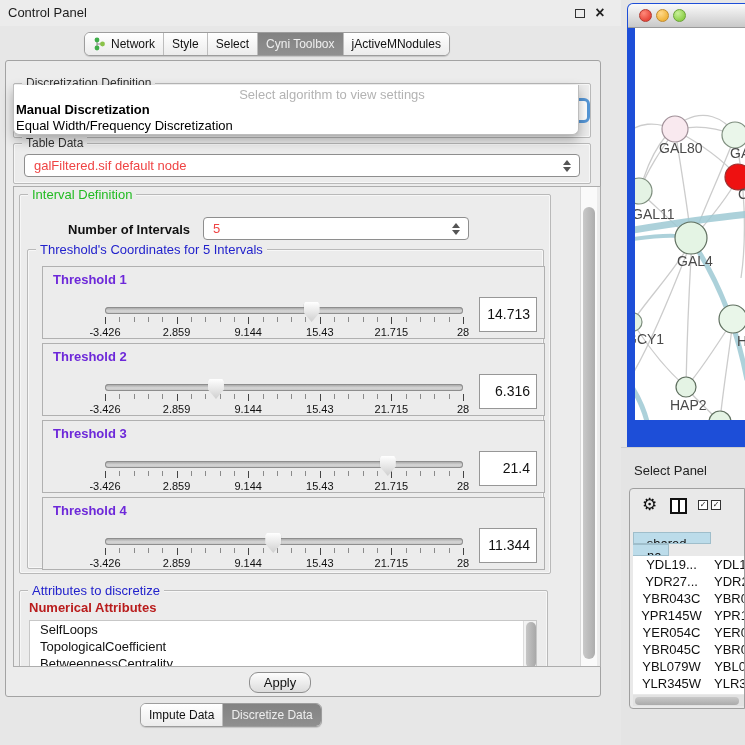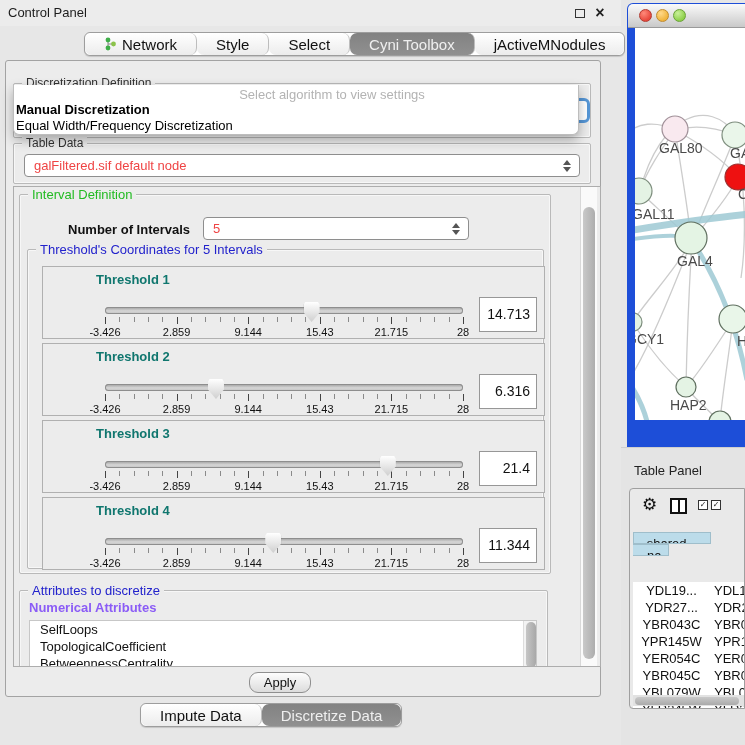--- a/index.html
+++ b/index.html
@@ -9,21 +9,21 @@
 
   
   .cp { position:absolute; left:0; top:0; width:621px; height:745px; background:#e7e7e7; }
   .cp-titlebar { position:absolute; left:0; top:0; width:621px; height:26px; background:#ececec; }
   .cp-title { position:absolute; left:8px; top:0; line-height:26px; font-size:13px; color:#1c1c1c; }
   .float-btn { position:absolute; left:575px; top:9px; width:10px; height:9px; border:1.5px solid #333; background:transparent; }
   .close-btn { position:absolute; left:592px; top:2px; width:16px; height:22px; font-size:16px; font-weight:bold; color:#222; text-align:center; line-height:22px; cursor:default; }
 
   
   .tabrow { position:absolute; left:84px; top:32px; height:24px; display:flex; border:1px solid #9d9d9d; border-radius:6px; overflow:hidden; background:#fff; box-shadow:0 1px 1px rgba(0,0,0,.15); }
-  .tab { height:100%; display:flex; align-items:center; justify-content:center; gap:5px; padding:0 19px; font-size:15px; color:#111; background:linear-gradient(#ffffff,#ececec); border-right:1px solid #bdbdbd; white-space:nowrap;border-radius:7px; }
+  .tab { height:100%; display:flex; align-items:center; justify-content:center; gap:5px; padding:0 8px; font-size:12px; color:#111; background:linear-gradient(#ffffff,#ececec); border-right:1px solid #bdbdbd; white-space:nowrap; }
   .tab:last-child { border-right:none; }
   .tab.sel { background:linear-gradient(#828282,#909090); color:#efefef; }
   .btabrow { position:absolute; left:140px; top:703px; height:24px; display:flex; border:1px solid #9d9d9d; border-radius:6px; overflow:hidden; background:#fff; box-shadow:0 1px 1px rgba(0,0,0,.15); }
 
   
   .mainpanel { position:absolute; left:5px; top:60px; width:596px; height:637px; background:#ececec; border:1px solid #a3a3a3; border-radius:3px; }
 
   
   .group { position:absolute; border:1px solid #b9b9b9; border-radius:2px; box-shadow:inset 0 0 0 1px rgba(255,255,255,.6); }
   .group-label { position:absolute; top:-8px; left:8px; background:#ececec; padding:0 4px; font-size:12px; color:#333; white-space:nowrap; }
@@ -44,21 +44,21 @@
   .popup-it1 { position:absolute; top:17px; left:2px; font-size:13px; font-weight:bold; color:#000; }
   .popup-it2 { position:absolute; top:33px; left:2px; font-size:13px; color:#000; }
 
   
   .scrollpanel { position:absolute; left:7px; top:125px; width:588px; height:481px; border:1px solid #adadad; background:#ececec; overflow:hidden; }
   .vscroll { position:absolute; right:3px; top:0; width:17px; height:100%; background:#fafafa; border-left:1px solid #d8d8d8; }
   .vthumb { position:absolute; left:2px; top:20px; width:12px; height:452px; border-radius:6px; background:linear-gradient(90deg,#c9c9c9,#adadad); }
 
   
   .thpanel { position:absolute; left:14px; width:503px; height:73px; border:1px solid #b0b0b0; background:#ececec; }
-  .th-title { position:absolute; left:10px; top:5px; font-size:13px; font-weight:bold; color:#0f766e;margin-left:43px; }
+  .th-title { position:absolute; left:10px; top:5px; font-size:13px; font-weight:bold; color:#6d28d9; }
   .sl-area { position:absolute; left:62px; top:36px; width:358px; height:36px; }
   .sl-track { position:absolute; left:0; top:4px; width:100%; height:7px; border-radius:4px; background:linear-gradient(#9c9c9c,#d6d6d6 55%,#c2c2c2); box-shadow:inset 0 0 0 1px #8e8e8e; }
   .sl-handle { position:absolute; top:-1px; width:16px; height:20px; background:linear-gradient(#ffffff,#cfcfcf); clip-path:polygon(10% 0,90% 0,100% 14%,100% 52%,50% 100%,0 52%,0 14%); filter:drop-shadow(0 0 1px #7e7e7e); }
   .sl-ticks { position:absolute; left:0; top:14px; width:100%; height:22px; background:repeating-linear-gradient(90deg,#8a8a8a 0 1px,transparent 1px 14.32px); background-size:100% 5px; background-repeat:no-repeat; }
   .tmaj { position:absolute; top:0; width:1px; height:7px; background:#444; }
   .tlab { position:absolute; top:9px; transform:translateX(-50%); font-size:11px; color:#111; white-space:nowrap; }
   .th-value { position:absolute; left:436px; top:30px; width:58px; height:35px; background:#fff; border:1px solid #979797; font-size:14px; color:#111; text-align:right; padding-right:6px; line-height:33px; }
 
   
   .attr-list { position:absolute; left:9px; top:29px; width:508px; height:49px; background:#fff; border:1px solid #c7c7c7; overflow:hidden; }
@@ -76,21 +76,21 @@
 
   .tp-area { position:absolute; left:621px; top:447px; width:124px; height:298px; background:#e4e4e4; border-top:1px solid #cfcfcf; }
   .tp-title { position:absolute; left:13px; top:15px; font-size:13px; color:#222; }
   .tp-box { position:absolute; left:8px; top:40px; width:116px; height:221px; background:#e9e9e9; border:1px solid #9f9f9f; border-radius:4px 0 0 4px; overflow:hidden; }
   .gear { position:absolute; left:12px; top:5px; font-size:17px; color:#111; line-height:22px; }
   .spliticon { position:absolute; left:40px; top:9px; width:17px; height:16px; border:2px solid #111; background:#fff; }
   .spliticon::after { content:''; position:absolute; left:5.5px; top:0; width:2px; height:12px; background:#111; }
   .chk { position:absolute; top:11px; width:10px; height:10px; border:1.2px solid #333; font-size:8px; line-height:8px; text-align:center; color:#222; background:#fff; }
   .thead { position:absolute; left:3px; top:43px; width:113px; height:24px; display:flex;flex-direction:column; }
   .thc { background:#bcdcea; border:1px solid #9fbecb; font-size:13px; color:#111; text-align:center; line-height:22px; overflow:hidden; white-space:nowrap; }
-  .tbody { position:absolute; left:3px; top:67px; width:113px; height:138px; background:#fff; overflow:hidden;margin-top:26px; }
+  .tbody { position:absolute; left:3px; top:67px; width:113px; height:138px; background:#fff; overflow:hidden; }
   .trow { display:flex; height:17px; }
   .tc1 { width:77px; font-size:13px; color:#111; text-align:center; line-height:17px; white-space:nowrap; overflow:hidden; }
   .tc2 { width:36px; font-size:13px; color:#111; line-height:17px; padding-left:4px; white-space:nowrap; overflow:hidden;text-align:right; }
   .hscroll { position:absolute; left:3px; top:206px; width:113px; height:11px; background:#e2e2e2; }
   .hthumb { position:absolute; left:2px; top:1.5px; width:104px; height:8px; border-radius:4px; background:linear-gradient(#c9c9c9,#aaaaaa); }
 </style>
 </head>
 <body>
 
 <div id="root">
@@ -256,21 +256,21 @@
                   </div>
                 <div class="sl-handle" style="left: calc(46.9993% - 8px);"></div>
               </div>
               <div class="th-value">11.344</div>
             </div>
           </div>
         </div>
 
         <div class="group" style="left:5px; top:403px; width:529px; height:90px;">
           <span class="group-label gl-blue">Attributes to discretize</span>
-          <span style="position:absolute; left:9px; top:9px; font-size:13px; font-weight:bold; color:#8b5cf6;">Numerical Attributes</span>
+          <span style="position:absolute; left:9px; top:9px; font-size:13px; font-weight:bold; color:#b91c1c;">Numerical Attributes</span>
           <div class="attr-list">
             <div class="attr-item">SelfLoops</div>
             <div class="attr-item">TopologicalCoefficient</div>
             <div class="attr-item">BetweennessCentrality</div>
             <div class="list-scroll">
                 <div class="list-thumb"></div>
               </div>
           </div>
         </div>
 
@@ -336,21 +336,21 @@
           <text x="-3" y="191" font-size="14" fill="#4a4a4a" font-family="Liberation Sans, sans-serif">GAL11</text>
           <text x="42" y="238" font-size="14" fill="#4a4a4a" font-family="Liberation Sans, sans-serif">GAL4</text>
           <text x="-9" y="316" font-size="14" fill="#4a4a4a" font-family="Liberation Sans, sans-serif">GCY1</text>
           <text x="102" y="318" font-size="14" fill="#4a4a4a" font-family="Liberation Sans, sans-serif">H</text>
           <text x="35" y="382" font-size="14" fill="#4a4a4a" font-family="Liberation Sans, sans-serif">HAP2</text>
         </svg>
     </div>
   </div>
 
   <div class="tp-area">
-    <span class="tp-title">Table Panel</span>
+    <span class="tp-title">Select Panel</span>
     <div class="tp-box">
       <span class="gear">⚙</span>
       <span class="spliticon"></span>
       <span class="chk" style="left:68px;">✓</span>
       <span class="chk" style="left:81px;">✓</span>
 
       <div class="thead">
         <div class="thc" style="width:78px;">shared...</div>
         <div class="thc" style="width:36px; border-left:none; text-align:left; padding-left:14px;">na</div>
       </div>

